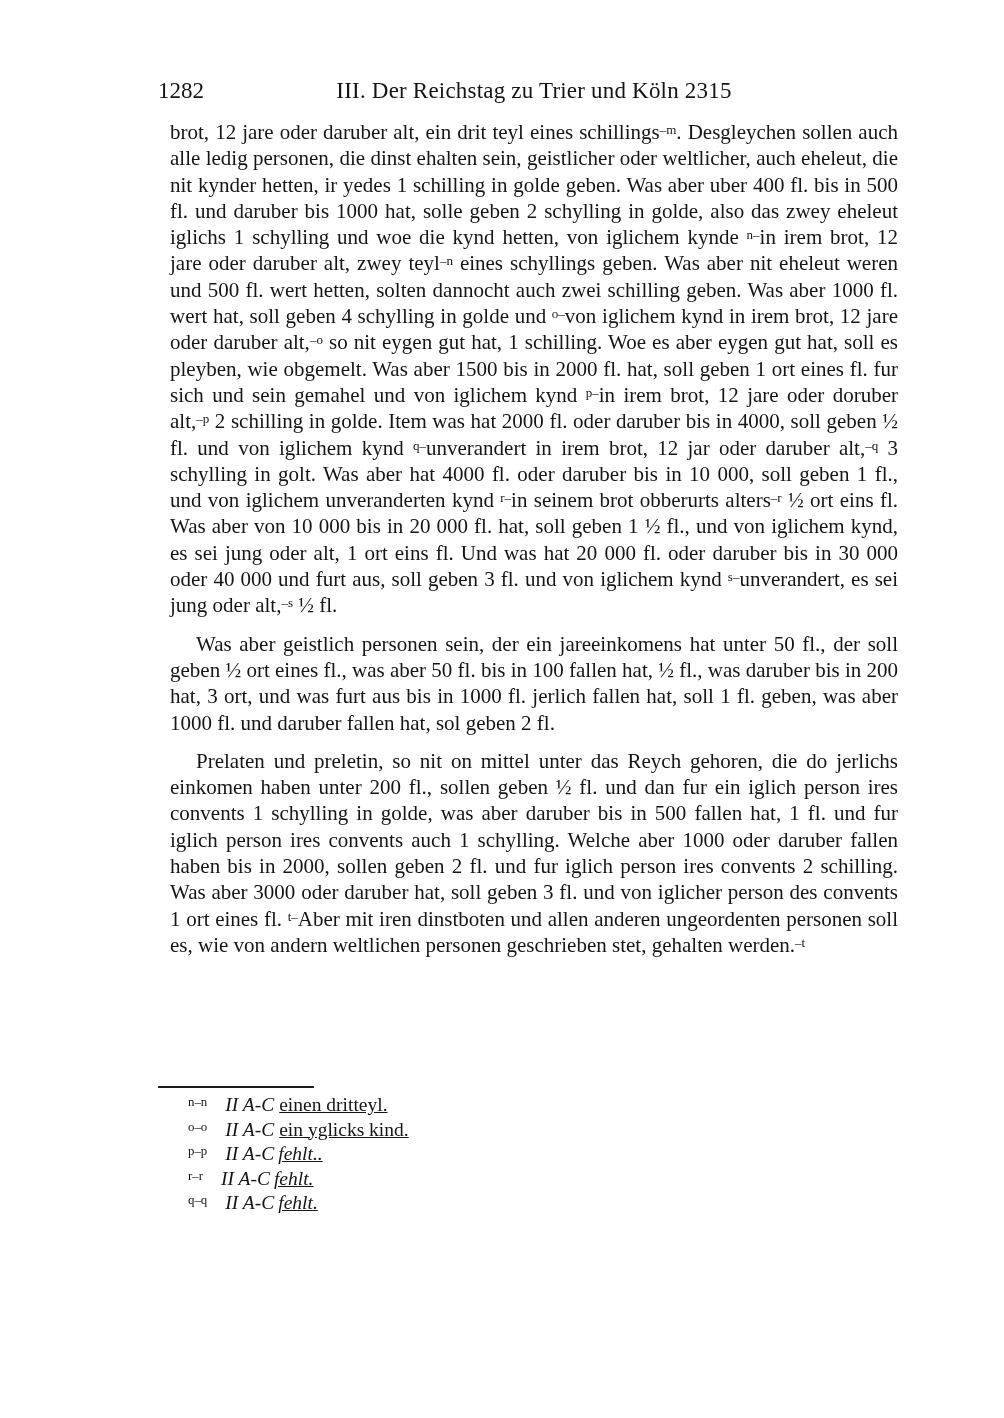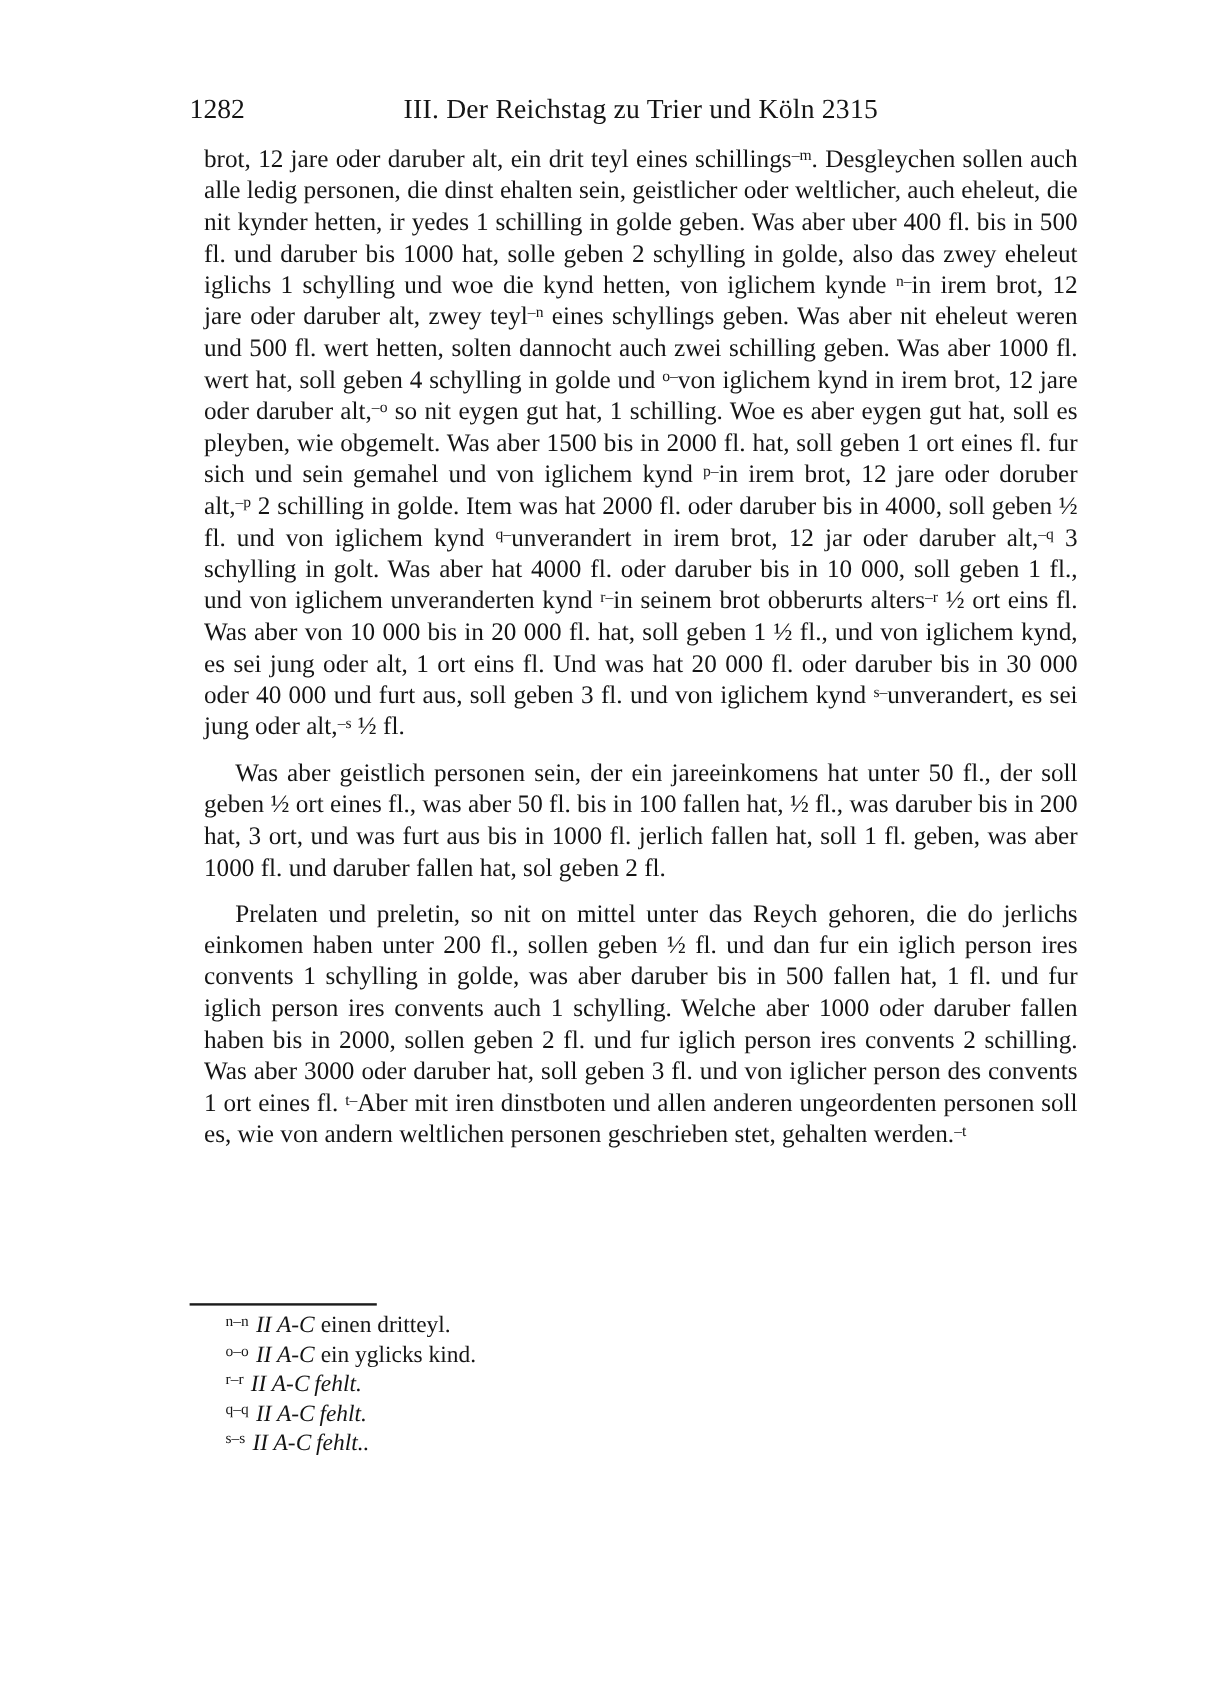--- a/index.html
+++ b/index.html
@@ -89,24 +89,25 @@
     padding: 0;
   }
   .fn-marker {
     font-size: 0.66em;
     line-height: 0;
     vertical-align: 0.42em;
     white-space: nowrap;
   }
   .fn-source {
     font-style: italic;
-    margin-left: 6px;
+    margin-left: 18px;
   }
   .fn-note {
     margin-left: 5px;
+    text-decoration: underline;
   }
   .fn-note.italic {
     font-style: italic;
     margin-left: 4px;
   }
 </style>
 </head>
 <body>
 
 <div class="page">
@@ -122,18 +123,18 @@
         <p class="indent"><span>Was aber geistlich personen sein, der ein jareeinkomens hat unter 50 fl., der soll geben ½ ort eines fl., was aber 50 fl. bis in 100 fallen hat, ½ fl., was daruber bis in 200 hat, 3 ort, und was furt aus bis in 1000 fl. jerlich fallen hat, soll 1 fl. geben, was aber 1000 fl. und daruber fallen hat, sol geben 2 fl.</span></p>
         <p class="indent"><span>Prelaten und preletin, so nit on mittel unter das Reych gehoren, die do jerlichs einkomen haben unter 200 fl., sollen geben ½ fl. und dan fur ein iglich person ires convents 1 schylling in golde, was aber daruber bis in 500 fallen hat, 1 fl. und fur iglich person ires convents auch 1 schylling. Welche aber 1000 oder daruber fallen haben bis in 2000, sollen geben 2 fl. und fur iglich person ires convents 2 schilling. Was aber 3000 oder daruber hat, soll geben 3 fl. und von iglicher person des convents 1 ort eines fl. </span><span class="sup">t–</span><span>Aber mit iren dinstboten und allen anderen ungeordenten personen soll es, wie von andern weltlichen personen geschrieben stet, gehalten werden.</span><span class="sup">–t</span></p>
       </main>
   </div>
 
   <section class="footnotes">
     <div class="fn-rule"></div>
     <ol class="fn-list" id="fn-list">
         <li><span class="fn-marker">n–n</span><span class="fn-source">II A-C</span><span class="fn-note">einen dritteyl.</span></li>
         <li><span class="fn-marker">o–o</span><span class="fn-source">II A-C</span><span class="fn-note">ein yglicks kind.</span></li>
+        <li><span class="fn-marker">p–p</span><span class="fn-source">II A-C</span><span class="fn-note italic">fehlt..</span></li>
         <li><span class="fn-marker">r–r</span><span class="fn-source">II A-C</span><span class="fn-note italic">fehlt.</span></li>
         <li><span class="fn-marker">q–q</span><span class="fn-source">II A-C</span><span class="fn-note italic">fehlt.</span></li>
-        <li><span class="fn-marker">s–s</span><span class="fn-source">II A-C</span><span class="fn-note italic">fehlt..</span></li>
       </ol>
   </section>
 </div>
 
 </body></html>

